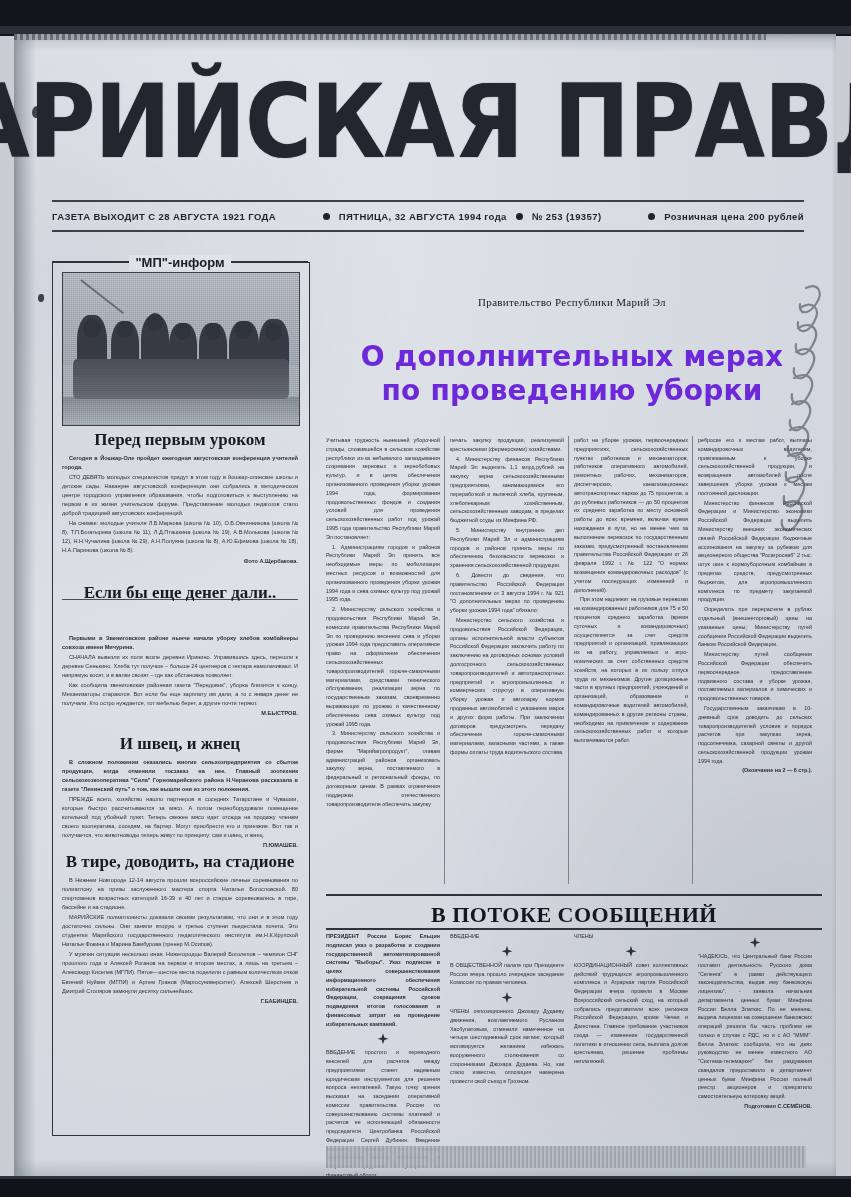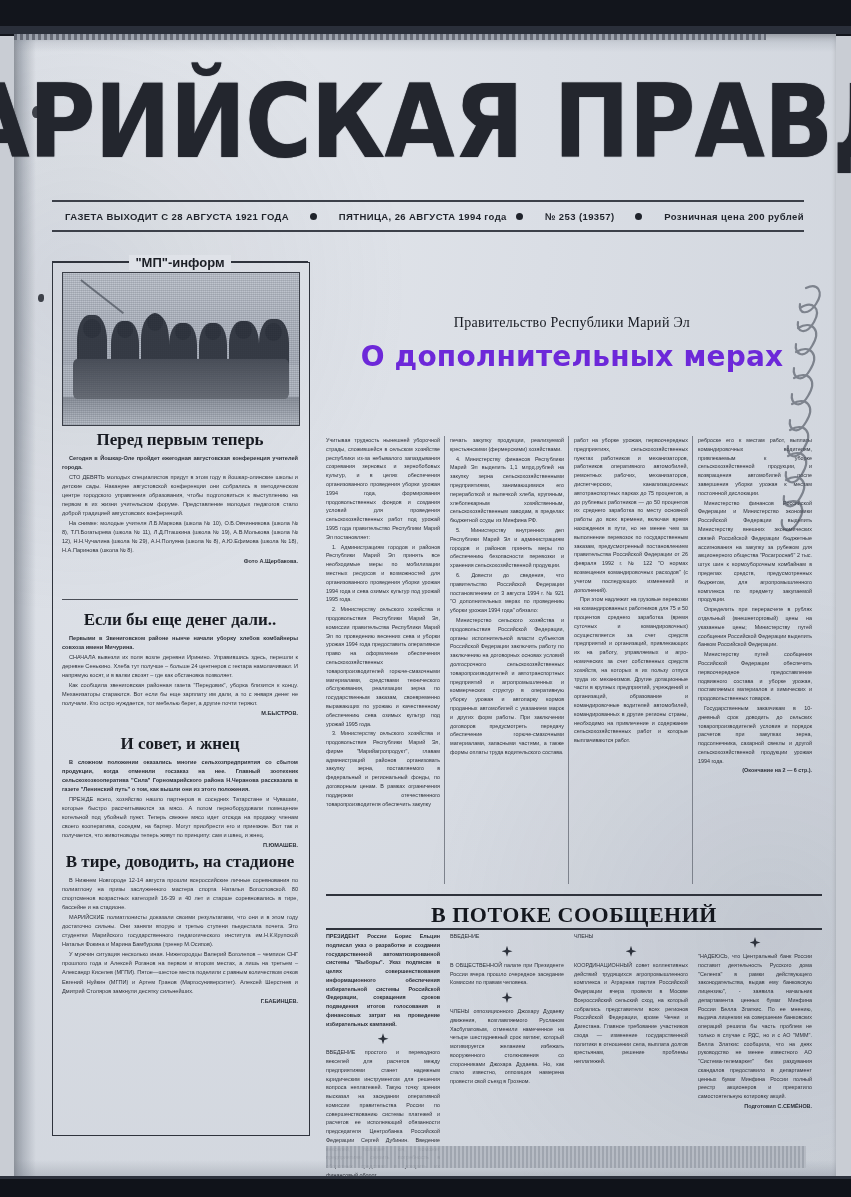--- a/index.html
+++ b/index.html
@@ -58,21 +58,21 @@
   .rule-b{left:38px;top:196px;width:752px;height:2px;}
   .rule-c{left:38px;top:200px;width:752px;height:6px;
     background:repeating-linear-gradient(90deg,#5a5f6b 0 3px,#9aa0ab 3px 6px);opacity:.85;}
 
   .subline{
     position:absolute;left:38px;top:170px;width:752px;height:24px;
     display:flex;align-items:center;
     font-size:9.5px;font-weight:bold;letter-spacing:.4px;color:#1f232b;
     font-family:"Liberation Sans",sans-serif;
   }
-  .subline .sb{white-space:nowrap;margin-left:13px;}
+  .subline .sb{white-space:nowrap;}
   .subline .dot{
     display:inline-block;width:7px;height:7px;border-radius:50%;
     background:#1f232b;margin:0 9px;flex:0 0 auto;
   }
   .sp{flex:1 1 auto;}
 
   
   .leftbox{
     position:absolute;left:38px;top:228px;width:256px;height:872px;
     border:1.5px solid #2f333c;
@@ -124,21 +124,21 @@
   }
   .body-l p{margin:0 0 1px 0;text-indent:7px;}
   .sig{text-align:right;font-weight:bold;text-indent:0 !important;}
   .hr-thin{position:absolute;left:48px;height:1px;background:#4a4e57;width:236px;}
 
   
   .gov{
     position:absolute;left:312px;top:262px;width:492px;text-align:center;
     font-family:"Liberation Serif",serif;color:#171a21;
   }
-  .gov .l1{font-size:14px;letter-spacing:.3px;margin-top:19px;}
+  .gov .l1{font-size:11px;letter-spacing:.3px;}
   .gov .l2{font-size:13px;letter-spacing:1.6px;margin-top:1px;}
   .gov .l3{font-size:11.5px;margin-top:1px;}
   .bighead{
     position:absolute;left:312px;top:306px;width:492px;text-align:center;
     font-family:"DejaVu Sans",sans-serif;font-weight:bold;
     font-size:28px;line-height:1.22;color:#6d28d9;letter-spacing:.2px;
   }
 
   
   .decree{
@@ -211,21 +211,21 @@
 
     <div class="masthead">
       <div class="masthead-title">МАРИЙСКАЯ ПРАВДА</div>
     </div>
 
     <div class="rule rule-a"></div>
     <div class="subline">
       <span class="sb">ГАЗЕТА ВЫХОДИТ С 28 АВГУСТА 1921 ГОДА</span>
       <span class="sp"></span>
       <span class="dot"></span>
-      <span class="sb">ПЯТНИЦА, 26 АВГУСТА 1994 года</span>
+      <span class="sb">ПЯТНИЦА, 32 АВГУСТА 1994 года</span>
       <span class="dot"></span>
       <span class="sb">№ 253 (19357)</span>
       <span class="sp"></span>
       <span class="dot"></span>
       <span class="sb">Розничная цена 200 рублей</span>
     </div>
     <div class="rule rule-b"></div>
     <div class="rule-c"></div>
 
     <div class="leftbox"></div>
@@ -250,58 +250,59 @@
       <div class="p" style="left:136px;width:28px;height:56px;"></div>
       <div class="h" style="left:142px;top:50px;width:16px;height:17px;"></div>
       <div class="p" style="left:166px;width:30px;height:58px;"></div>
       <div class="h" style="left:172px;top:48px;width:17px;height:18px;"></div>
       <div class="p" style="left:196px;width:30px;height:60px;"></div>
       <div class="h" style="left:202px;top:50px;width:17px;height:18px;"></div>
       <div class="table"></div>
       <div class="grain"></div>
     </div>
 
-    <div class="h2" style="top:396px;font-size:17px;">Перед первым теперь</div>
+    <div class="h2" style="top:396px;font-size:17px;">Перед первым уроком</div>
     <div class="body-l" style="top:420px;">
       <p class="lead">Сегодня в Йошкар-Оле пройдет ежегодная августовская конференция учителей города.</p>
       <p>СТО ДЕВЯТЬ молодых специалистов придут в этом году в йошкар-олинские школы и детские сады. Накануне августовской конференции они собрались в методическом центре городского управления образования, чтобы подготовиться к выступлению на первом в их жизни учительском форуме. Представление молодых педагогов стало доброй традицией августовских конференций.</p>
       <p>На снимке: молодые учителя Л.Б.Маркова (школа № 10), О.Б.Овчинникова (школа № 8), Т.П.Богатырева (школа № 11), Л.Д.Пташкина (школа № 19), А.В.Молькова (школа № 12), Н.Н.Чучалина (школа № 29), А.Н.Полуяна (школа № 8), А.Ю.Ефимова (школа № 18), Н.А.Паринова (школа № 8).</p>
       <p class="sig">Фото А.Щербакова.</p>
     </div>
 
     <div class="hr-thin" style="top:565px;"></div>
 
-    <div class="h2" style="top:576px;font-size:17px;">Если бы еще денег дали..</div>
+    <div class="h2" style="top:549px;font-size:17px;">Если бы еще денег дали..</div>
     <div class="body-l" style="top:600px;">
       <p class="lead">Первыми в Звениговском районе нынче начали уборку хлебов комбайнеры совхоза имени Мичурина.</p>
       <p>СНАЧАЛА вывезли их поля возле деревни Иринино. Управившись здесь, перешли к деревне Сенькино. Хлеба тут получше – больше 24 центнеров с гектара намолачивают. И напрямую косят, и в валки свозят – где как обстановка позволяет.</p>
       <p>Как сообщила звениговская районная газета "Передовик", уборка близится к концу. Механизаторы стараются. Вот если бы еще зарплату им дали, а то с января денег не получали. Кто остро нуждается, тот мебелью берет, а другие почти теряют.</p>
       <p class="sig">М.БЫСТРОВ.</p>
     </div>
 
-    <div class="h2" style="top:700px;font-size:17px;">И совет, и жнец</div>
+    <div class="h2" style="top:700px;font-size:17px;">И швец, и жнец</div>
     <div class="body-l" style="top:724px;">
       <p class="lead">В сложном положении оказались многие сельхозпредприятия со сбытом продукции, когда отменили госзаказ на нее. Главный зоотехник сельскохозкооператива "Сила" Горномарийского района Н.Черанова рассказала в газете "Ленинский путь" о том, как вышли они из этого положения.</p>
       <p>ПРЕЖДЕ всего, хозяйство нашло партнеров в соседних Татарстане и Чувашии, которые быстро рассчитываются за мясо. А потом переоборудовали помещение котельной под убойный пункт. Теперь свежее мясо идет отсюда на продажу членам своего кооператива, соседям, на бартер. Могут приобрести его и приезжие. Вот так и получается, что животноводы теперь живут по принципу: сам и швец, и жнец.</p>
       <p class="sig">П.ЮМАШЕВ.</p>
     </div>
 
     <div class="h2" style="top:818px;font-size:17px;">В тире, доводить, на стадионе</div>
     <div class="body-l" style="top:842px;">
       <p>В Нижнем Новгороде 12-14 августа прошли всероссийские личные соревнования по полиатлону на призы заслуженного мастера спорта Натальи Богословской. 80 спортсменов возрастных категорий 16-39 и 40 лет и старше соревновались в тире, бассейне и на стадионе.</p>
       <p>МАРИЙСКИЕ полиатлонисты доказали своими результатами, что они и в этом году достаточно сильны. Они заняли вторую и третью ступени пьедестала почета. Это студентки Марийского государственного педагогического института им.Н.К.Крупской Наталья Фокина и Марина Бамбурова (тренер М.Осипов).</p>
       <p>У мужчин ситуация несколько иная. Нижегородцы Валерий Боголепов – чемпион СНГ прошлого года и Алексей Роганов на первом и втором местах, а лишь на третьем – Александр Киселев (МГПИ). Пятое—шестое места поделили с равным количеством очков Евгений Нуйкин (МГПИ) и Артем Гранов (Маргосуниверситет). Алексей Шерстнев и Дмитрий Столяров замкнули десятку сильнейших.</p>
       <p class="sig">Г.БАБИНЦЕВ.</p>
     </div>
 
     <div class="gov">
       <div class="l1">Правительство Республики Марий Эл</div>
     </div>
     <div class="bighead">
       <div>О дополнительных мерах</div>
+      <div>по проведению уборки</div>
     </div>
 
     <div class="vline" style="left:430px;"></div>
     <div class="vline" style="left:554px;"></div>
     <div class="vline" style="left:678px;"></div>
 
     <div class="decree">
       <div class="col">
         <p class="noind">Учитывая трудность нынешней уборочной страды, сложившейся в сельском хозяйстве республики из-за небывалого запаздывания созревания зерновых и зернобобовых культур, и в целях обеспечения организованного проведения уборки урожая 1994 года, формирования продовольственных фондов и создания условий для проведения сельскохозяйственных работ под урожай 1995 года правительство Республики Марий Эл постановляет:</p>
         <p>1. Администрациям городов и районов Республики Марий Эл принять все необходимые меры по мобилизации местных ресурсов и возможностей для организованного проведения уборки урожая 1994 года и сева озимых культур под урожай 1995 года.</p>

